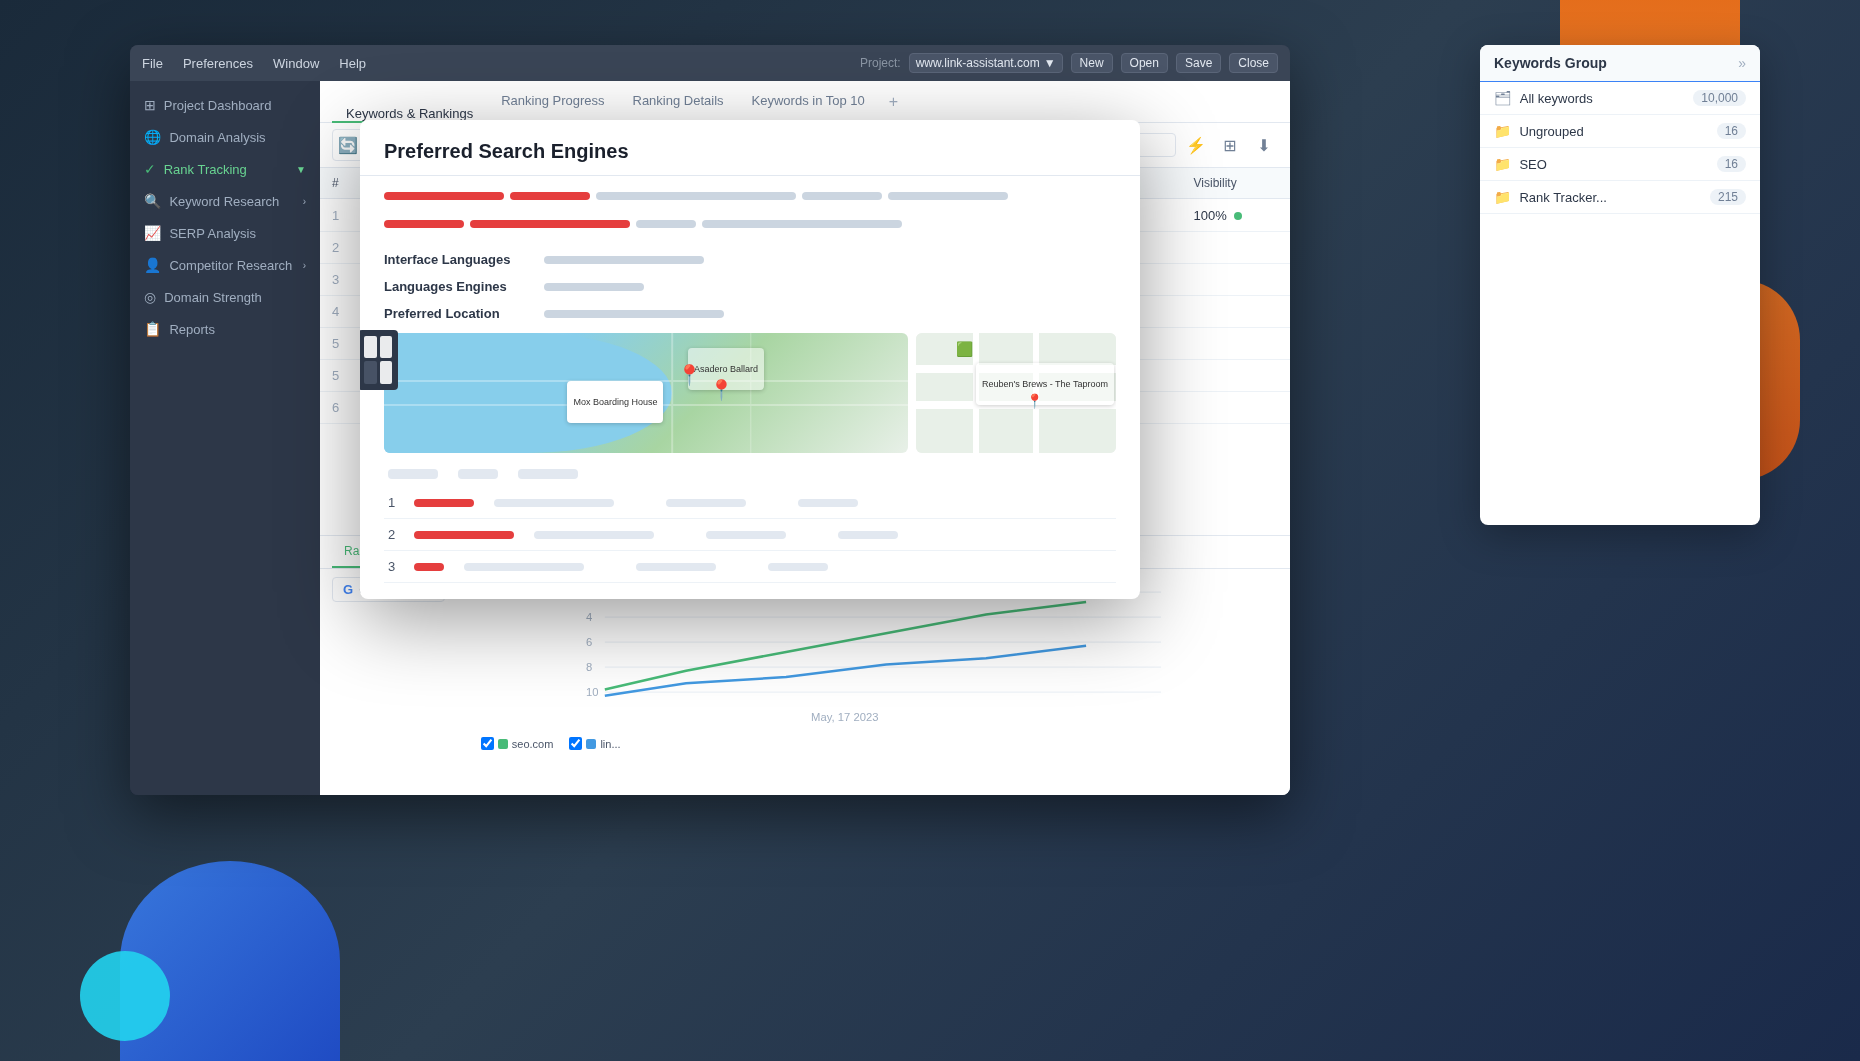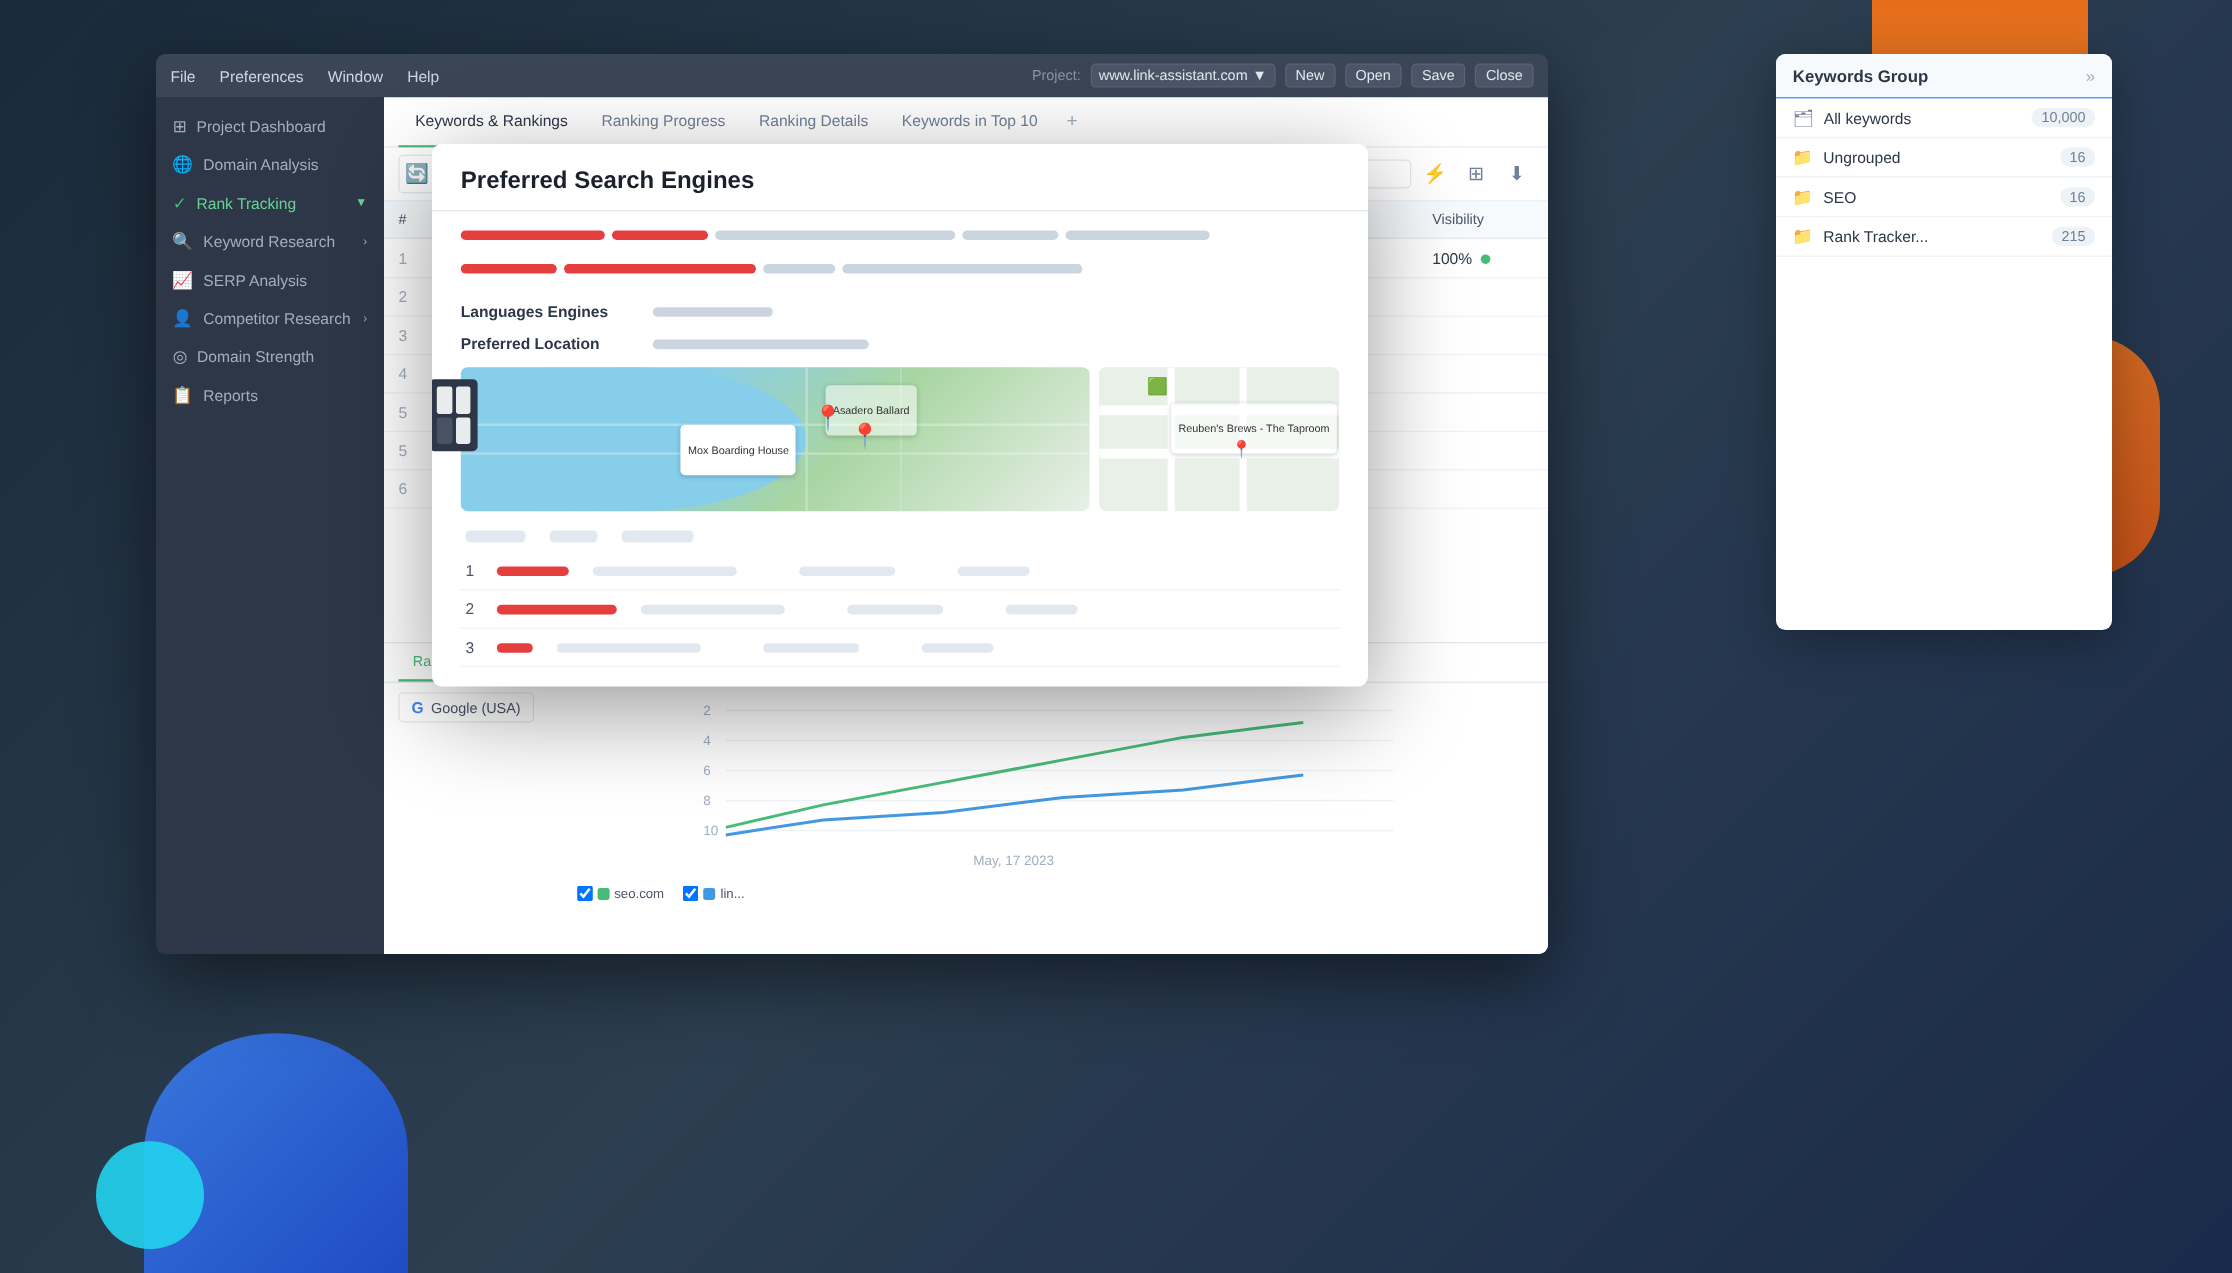--- a/index.html
+++ b/index.html
@@ -178,20 +178,21 @@
       align-items: center;
       font-size: 13px;
       color: #718096;
       cursor: pointer;
       border-bottom: 2px solid transparent;
     }
     .tab.active {
       color: #2d3748;
       border-bottom: 2px solid #48bb78;
       font-weight: 500;
+      align-items: flex-end;
     }
     .tab-add {
       margin-left: 4px;
       color: #a0aec0;
       font-size: 16px;
       cursor: pointer;
       padding: 0 6px;
     }
 
     
@@ -857,20 +858,24 @@
     </div>
 
     <div class="se-bars" style="margin-bottom: 24px;">
       <div style="height:8px; width:80px; background:#e53e3e; border-radius:4px;"></div>
       <div style="height:8px; width:160px; background:#e53e3e; border-radius:4px;"></div>
       <div style="height:8px; width:60px; background:#cbd5e0; border-radius:4px;"></div>
       <div style="height:8px; width:200px; background:#cbd5e0; border-radius:4px;"></div>
     </div>
 
     <div class="se-field-row">
+      <div class="se-field-label">Interface Languages</div>
+      <div class="se-field-value" style="width: 160px;"></div>
+    </div>
+    <div class="se-field-row">
       <div class="se-field-label">Languages Engines</div>
       <div class="se-field-value" style="width: 100px;"></div>
     </div>
     <div class="se-field-row">
       <div class="se-field-label">Preferred Location</div>
       <div class="se-field-value" style="width: 180px;"></div>
     </div>
 
     <div class="map-container">
       <div class="map-main">

